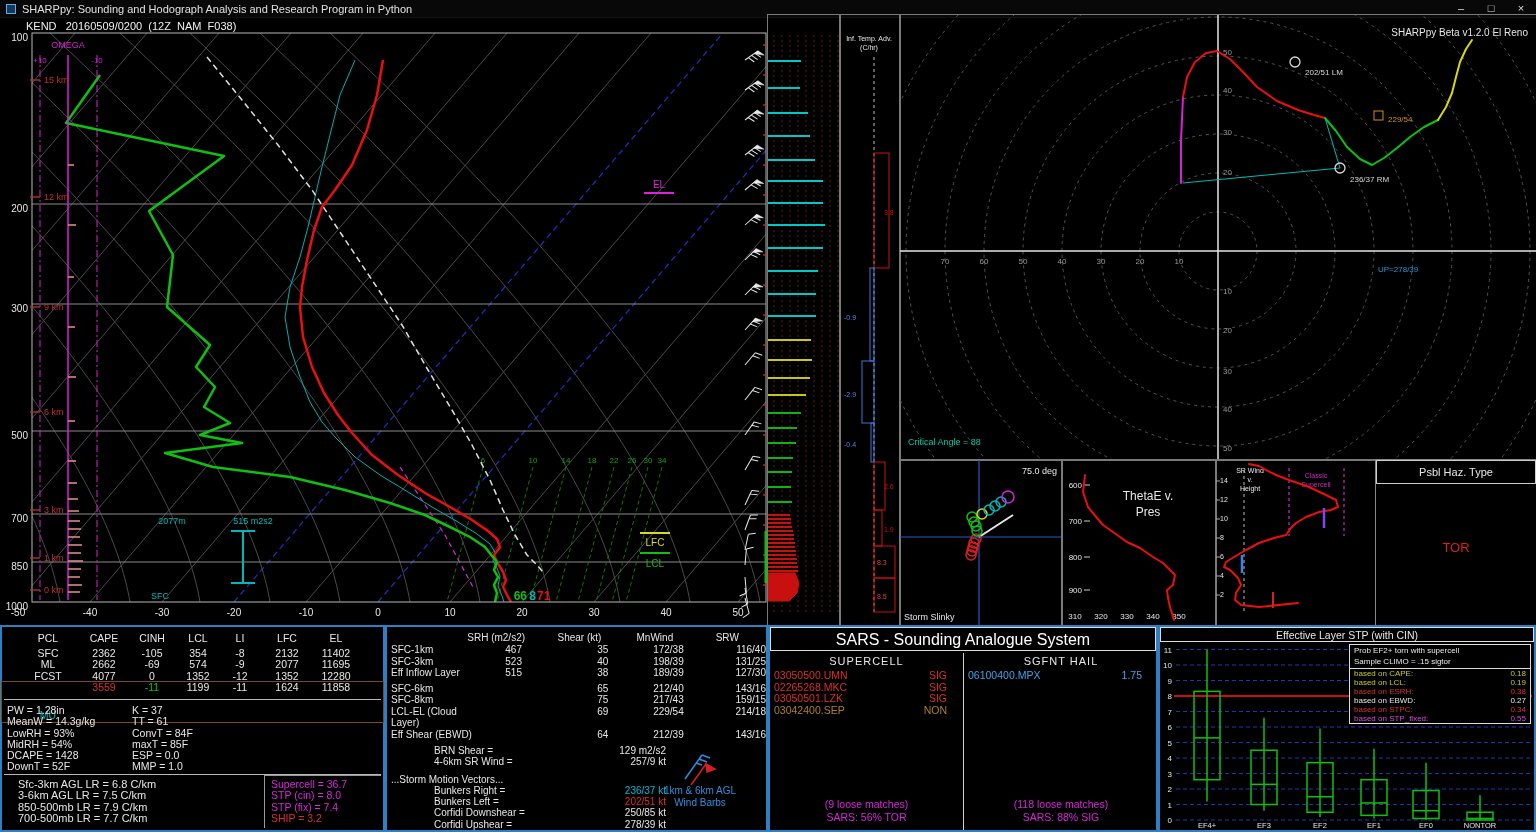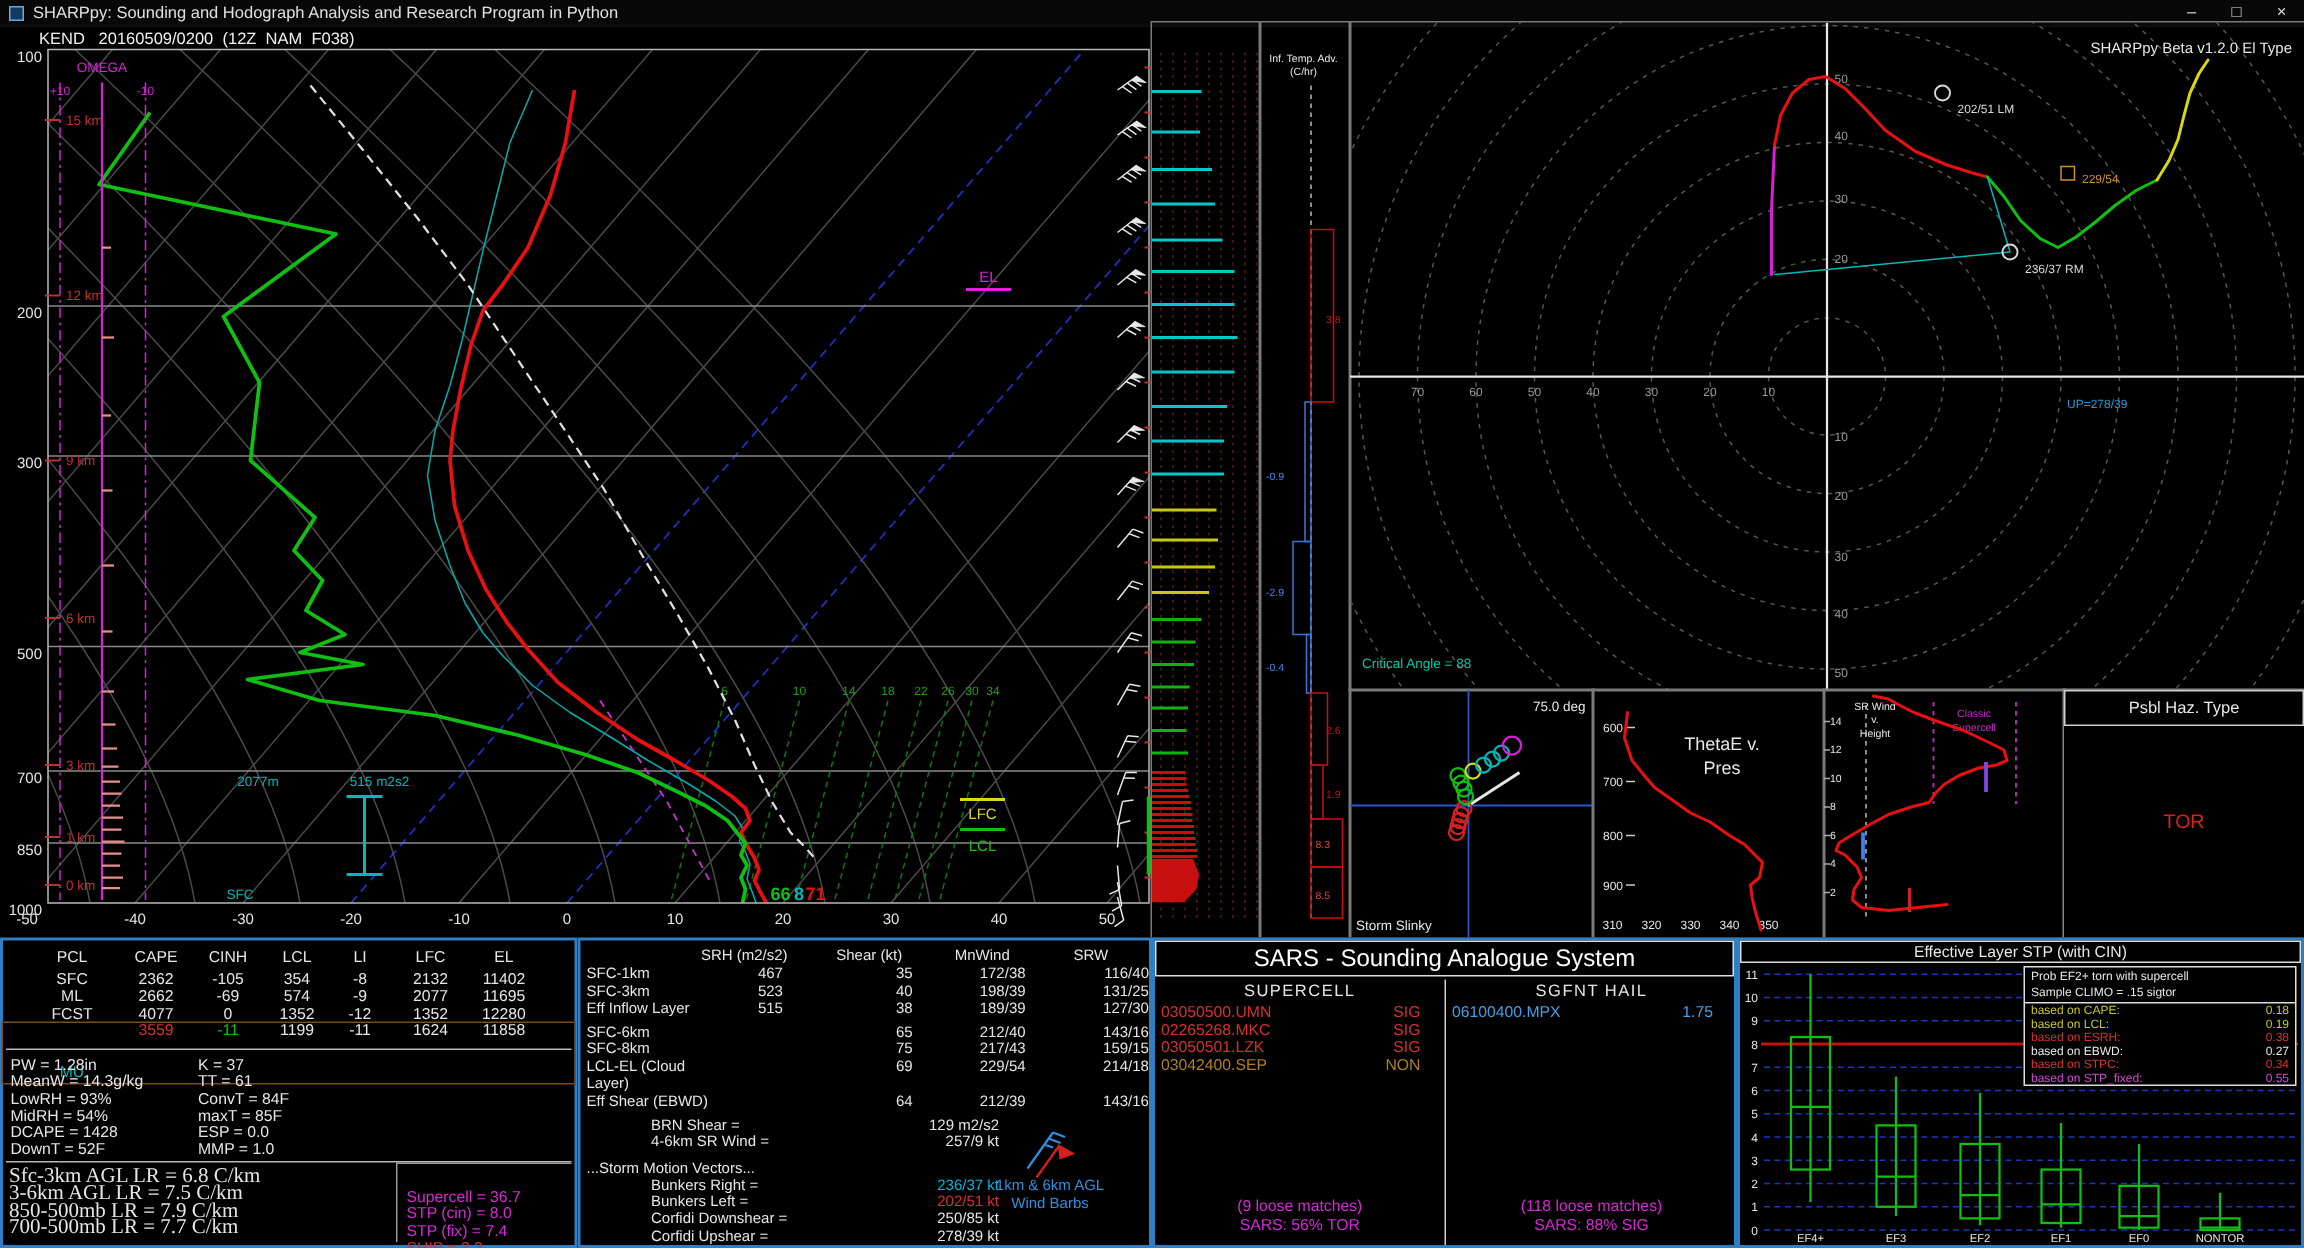--- a/index.html
+++ b/index.html
@@ -18,23 +18,23 @@
   .panelborder{outline:1px solid #7a7a7a;}
   .station{position:absolute;left:26px;top:2px;color:#f0f0f0;font-size:11px;white-space:pre;z-index:5;}
   .version{position:absolute;right:8px;top:9px;color:#e6e6e6;font-size:10px;z-index:5;}
   
   .bpanel{position:absolute;top:607px;height:207px;background:#000;border:2px solid #2f7fc4;color:#e6e6e6;}
   .pcl-row{display:flex;padding-left:12px;font-size:10.5px;line-height:11.5px;}
   .pcl-cell{text-align:center;}
   .mubox{outline:1px solid #7a4a20;}
   .statcol{position:absolute;font-size:10.5px;line-height:11.3px;white-space:pre;}
   .thermo-div{position:absolute;left:2px;right:2px;border-top:1px solid #b8b8b8;}
-  .lapse{position:absolute;left:4px;top:152px;font-size:14px;line-height:11.3px;font-family:Liberation Serif, serif;}
+  .lapse{position:absolute;left:16px;top:152px;font-size:11px;line-height:11.3px;}
   .stpbox{position:absolute;left:262px;top:148px;right:2px;bottom:2px;border-left:1px solid #999;border-top:1px solid #999;
-     padding:17px 0 0 6px;font-size:10.5px;line-height:11.3px;}
+     padding:3px 0 0 6px;font-size:10.5px;line-height:11.3px;}
   .kin-row{display:flex;font-size:10px;line-height:11.5px;padding-left:4px;gap:28px;}
   .kin-h{display:flex;font-size:10px;line-height:12px;padding-left:4px;}
   .kv{display:flex;font-size:10px;line-height:11.3px;padding-left:4px;margin-left:43px;}
   .kv .lab{width:150px;}
   .smv{font-size:10px;line-height:11.3px;padding-left:4px;}
   .barbnote{position:absolute;left:258px;top:158px;width:110px;text-align:center;color:#2f8fdf;font-size:10px;line-height:12px;}
   .barbicon{position:absolute;left:288px;top:118px;}
   
   .sars-title{position:absolute;left:0;top:0;right:0;height:24px;border:1px solid #ddd;background:#000;
       color:#fff;font-size:16px;text-align:center;line-height:23px;}
@@ -63,21 +63,21 @@
     <span class="app-icon"></span>
     <span class="title">SHARPpy: Sounding and Hodograph Analysis and Research Program in Python</span>
     <span class="ctls">
       <span class="ctl">–</span>
       <span class="ctl">□</span>
       <span class="ctl">×</span>
     </span>
   </div>
   <div class="app">
     <div class="station">KEND   20160509/0200  (12Z  NAM  F038)</div>
-    <div class="version">SHARPpy Beta v1.2.0 El Type</div>
+    <div class="version">SHARPpy Beta v1.2.0 El Reno</div>
 
     <svg class="abs" style="left:0;top:-3px" width="768" height="610" viewBox="0 0 768 610">
         <clipPath id="cpskew">
           <rect x="32" y="18" width="734" height="569"></rect>
         </clipPath>
         <g clip-path="url(#cpskew)">
           <line x1="-414" y1="587" x2="75" y2="18" stroke="#4a4a4a" stroke-width="1"></line>
           <line x1="-342" y1="587" x2="147" y2="18" stroke="#4a4a4a" stroke-width="1"></line>
           <line x1="-270" y1="587" x2="219" y2="18" stroke="#4a4a4a" stroke-width="1"></line>
           <line x1="-198" y1="587" x2="291" y2="18" stroke="#4a4a4a" stroke-width="1"></line>

